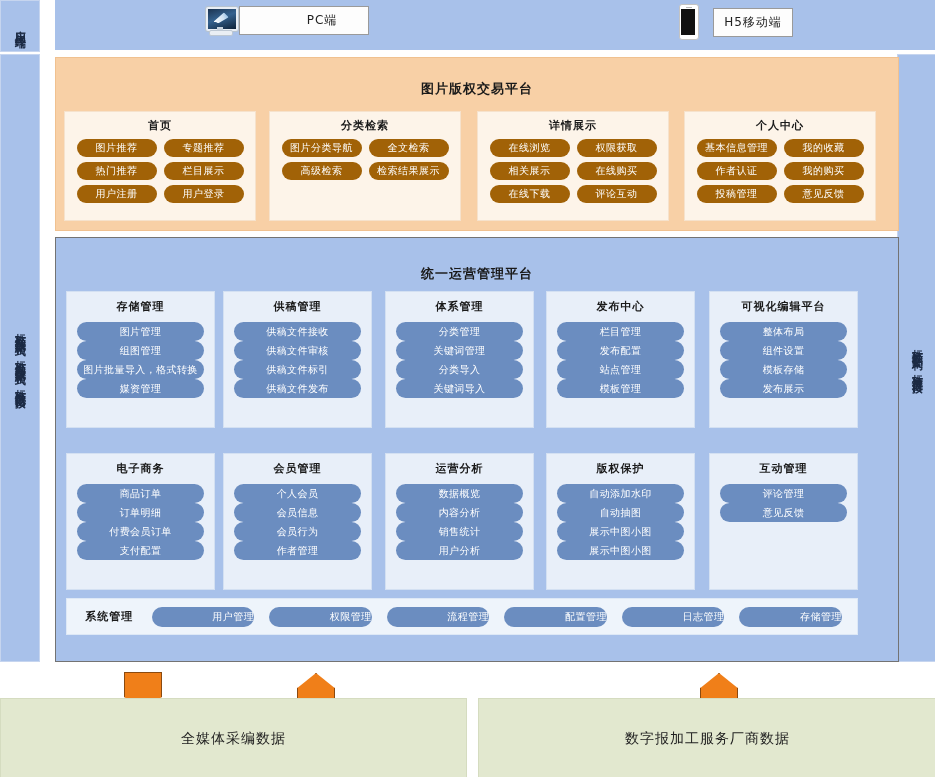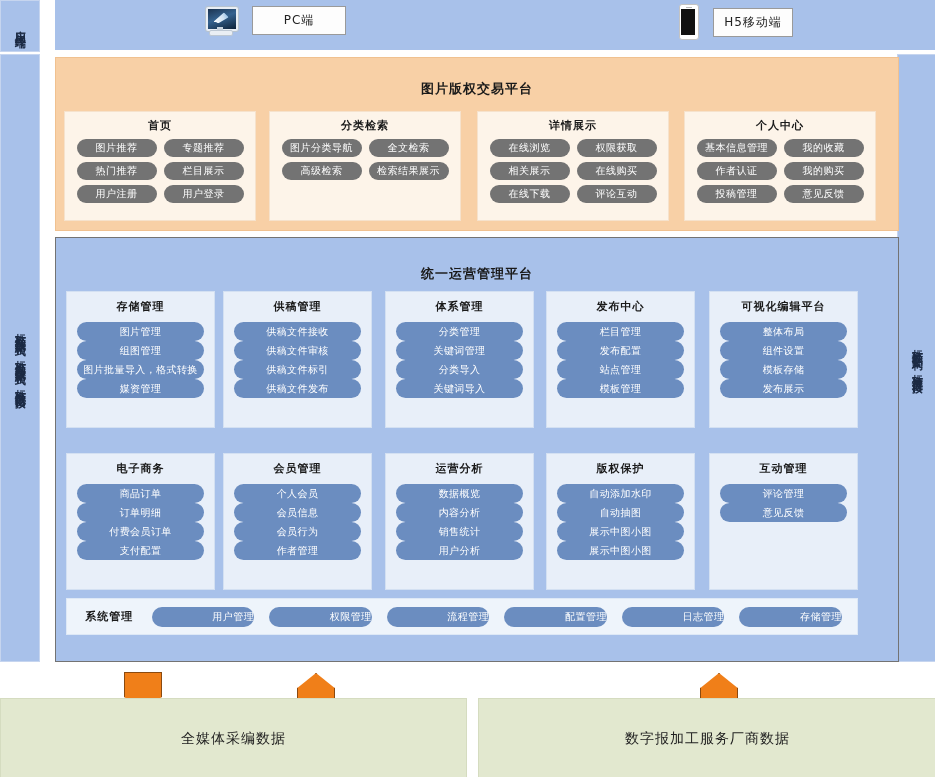--- a/index.html
+++ b/index.html
@@ -30,21 +30,21 @@
     background:#a8c1ea;
   }
   .terminal-item{position:absolute;display:flex;align-items:center;}
   #terminal-pc{left:150px;top:5px;}
   #terminal-h5{left:624px;top:4px;}
   .term-label{
     background:#fdfdfd;border:1px solid #9a9a9a;
     font-size:12px;color:#222;padding:5px 0;text-align:center;
     letter-spacing:1px;
   }
-  #pc-label{width:92px;margin-left:17px;}
+  #pc-label{width:92px;margin-left:4px;padding-left:36px;}
   #h5-label{width:78px;margin-left:14px;}
 
   
   .monitor{position:relative;width:30px;height:30px;}
   .monitor .screen{
     position:absolute;left:1px;top:2px;width:28px;height:20px;
     background:linear-gradient(160deg,#1b3350 0%,#35628f 45%,#0e2238 100%);
     border:2px solid #e9eef4;border-radius:2px;
     box-shadow:0 0 0 1px #b7c3cf;
   }
@@ -87,21 +87,21 @@
   }
   .o-group .g-title{
     text-align:center;font-size:11px;font-weight:700;margin-top:6px;
     letter-spacing:1px;color:#1a1a1a;
   }
   .o-btn-grid{
     display:flex;flex-wrap:wrap;justify-content:center;gap:5px 7px;margin-top:6px;
   }
   .o-btn{
     width:80px;height:18px;line-height:18px;text-align:center;
-    background:#737373;border-radius:9px;color:#fff;font-size:10px;
+    background:#a16207;border-radius:9px;color:#fff;font-size:10px;
     letter-spacing:0.5px;white-space:nowrap;overflow:hidden;
   }
   #og-0{left:8px;}#og-1{left:213px;}#og-2{left:421px;}#og-3{left:628px;}
 
   
   #blue-platform{
     position:absolute;left:55px;top:237px;width:842px;height:423px;
     background:#a8c1ea;border:1px solid #737373;
   }
   #blue-title{

